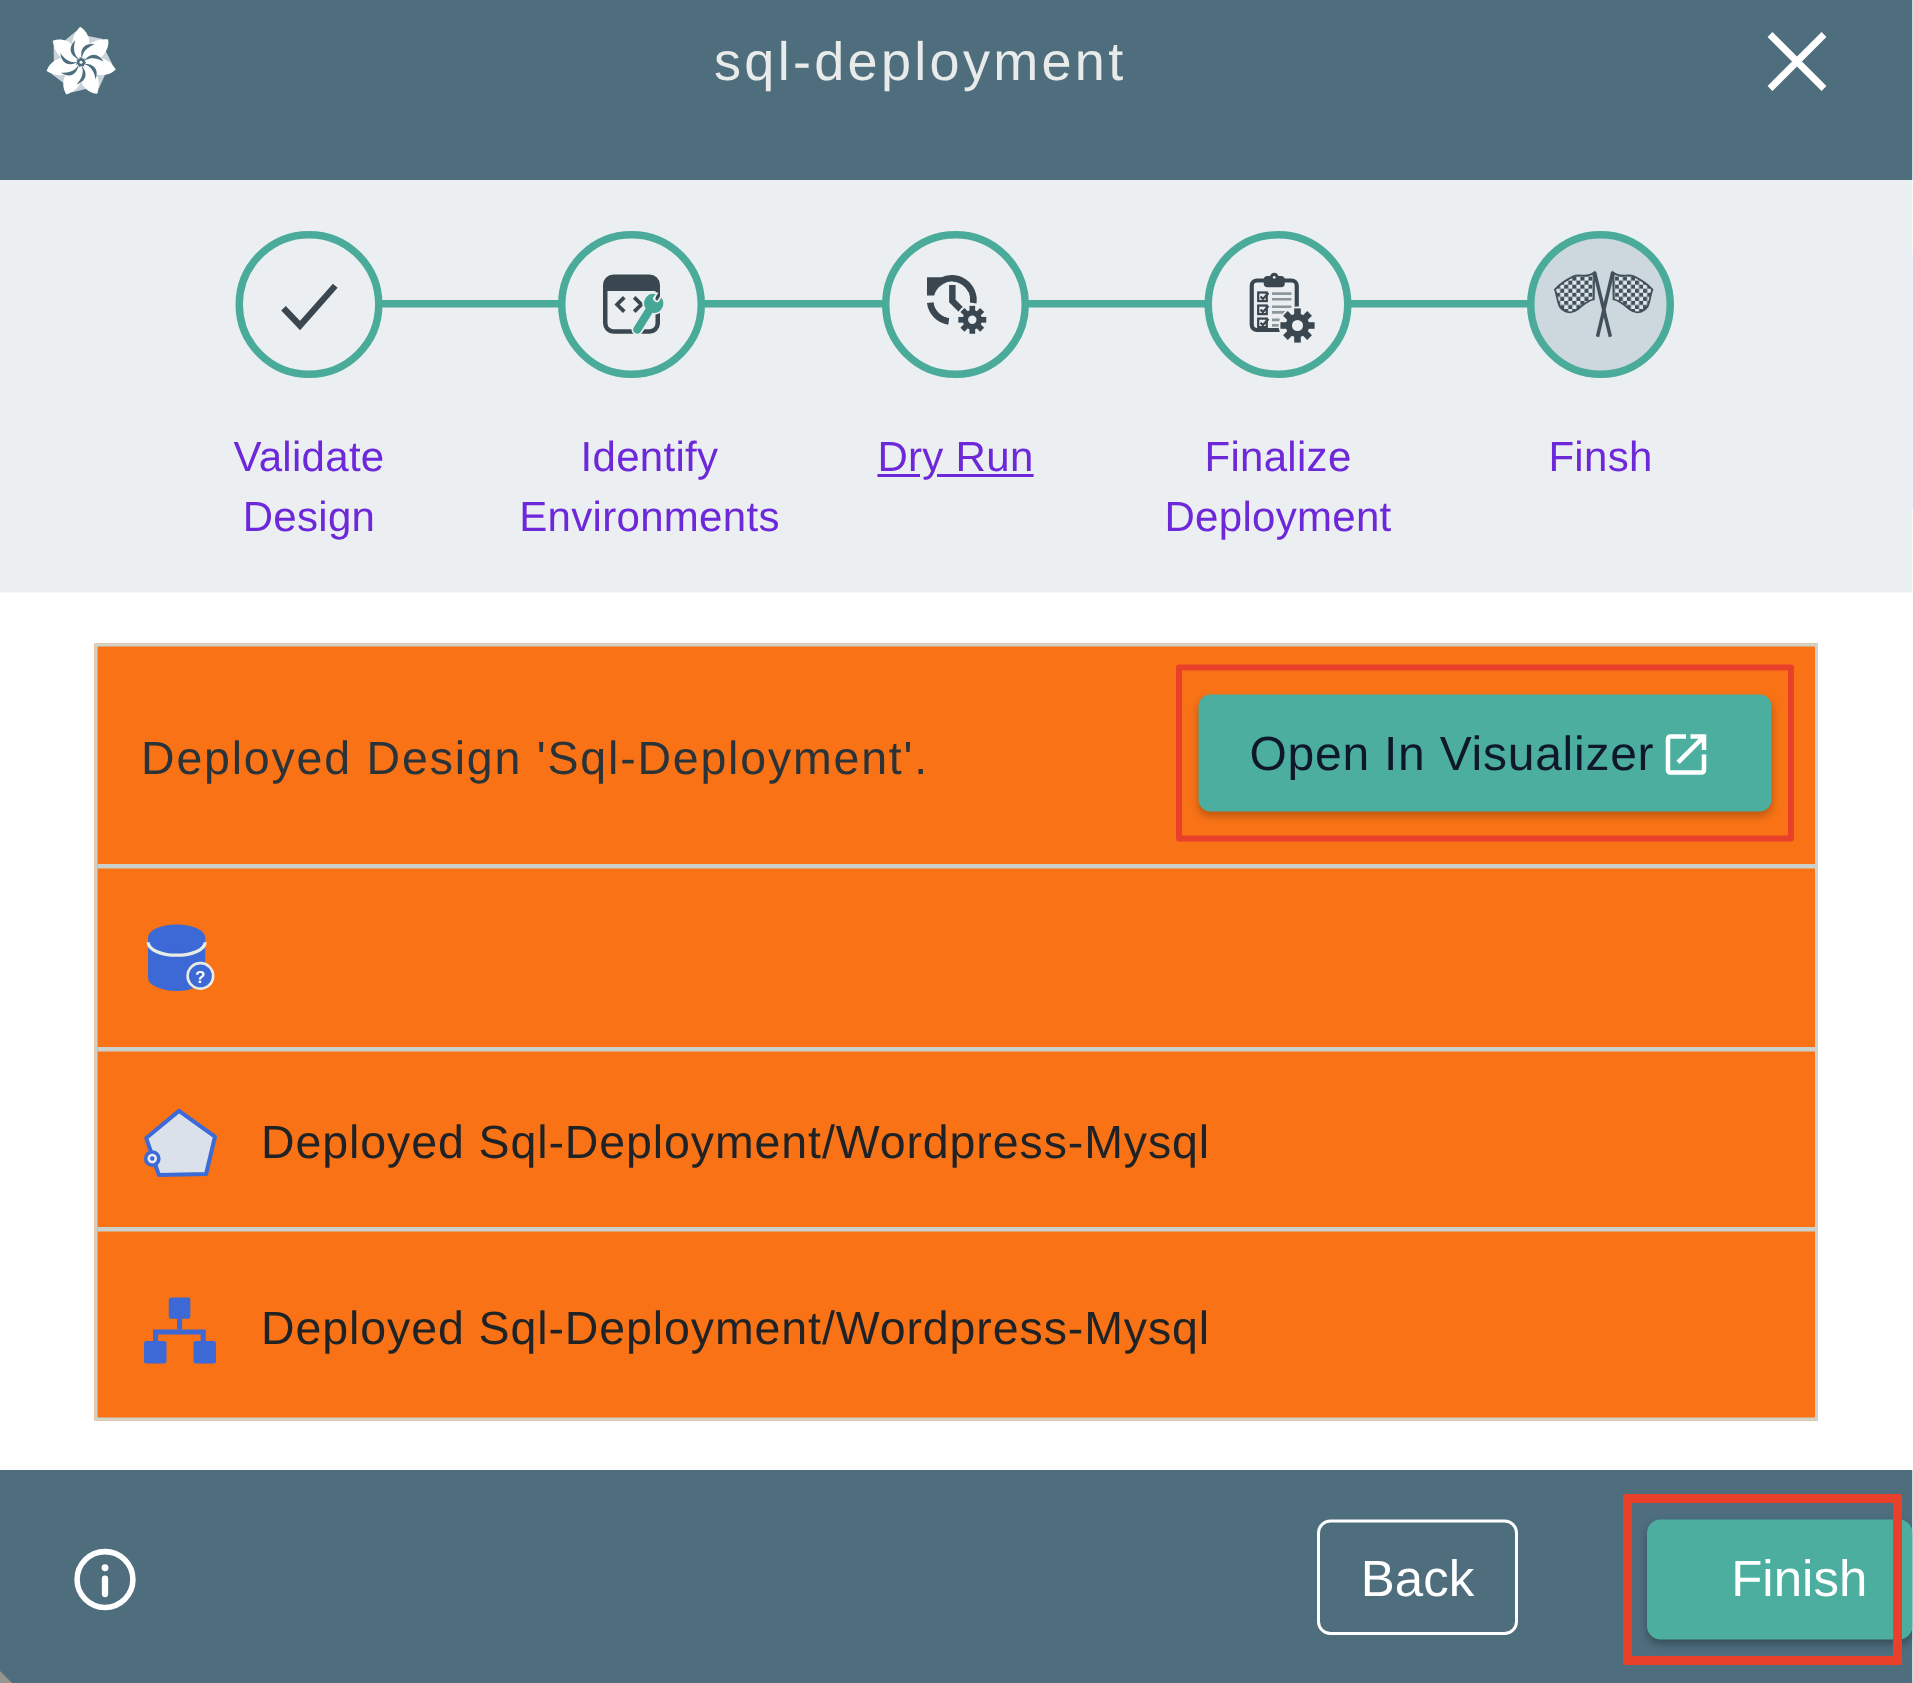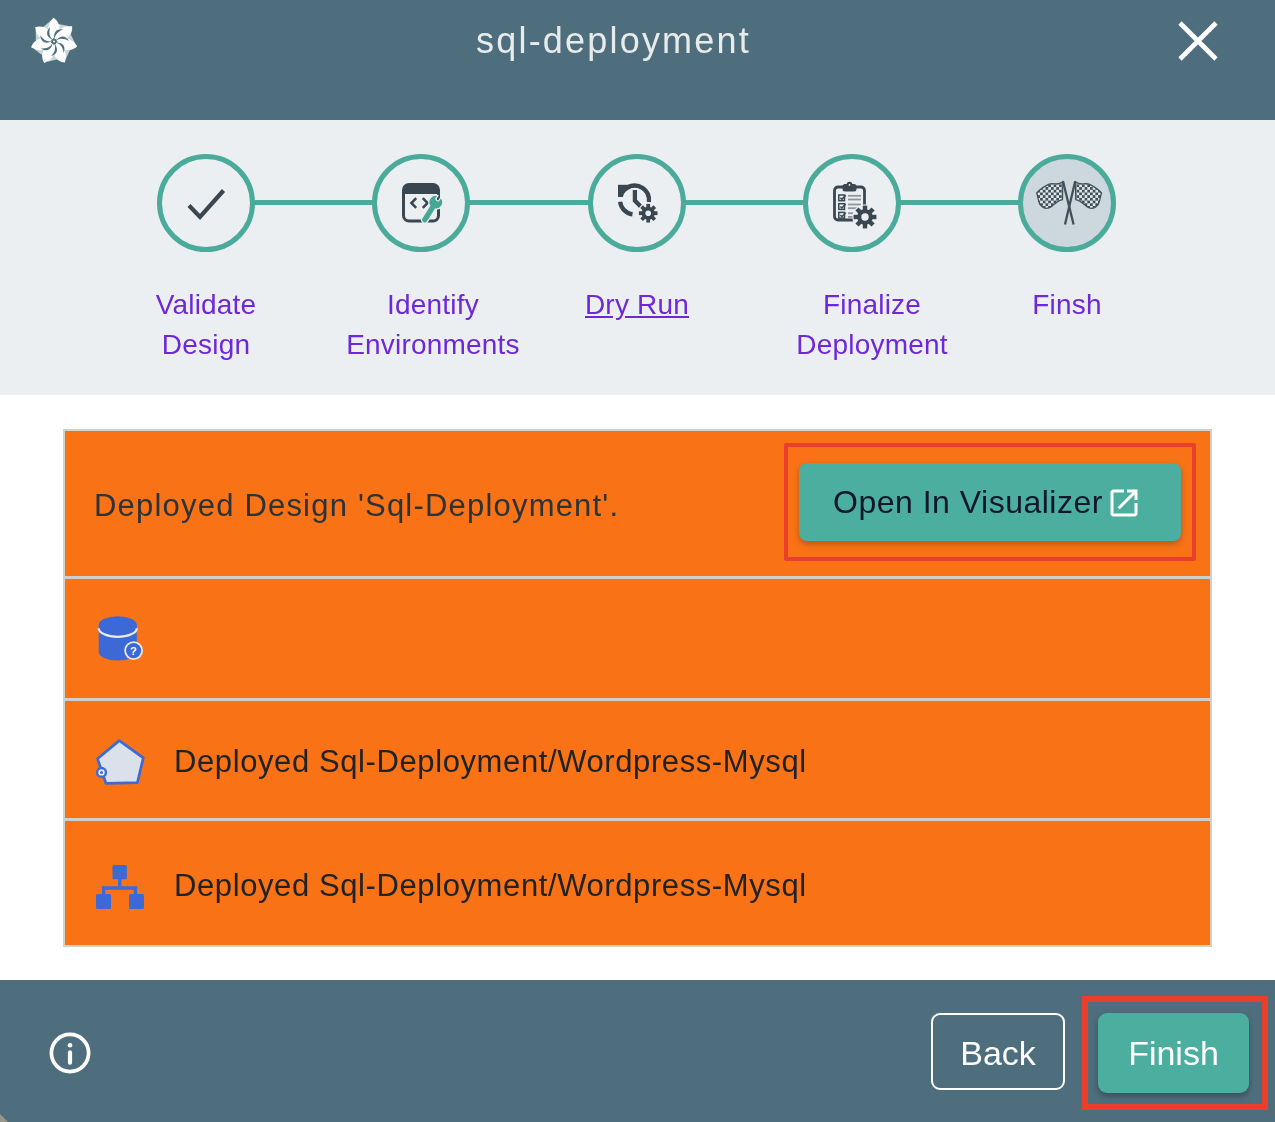--- a/index.html
+++ b/index.html
@@ -17,24 +17,24 @@
   .slabel{top:285px;font-size:28px;line-height:40px;color:#6d28d9;text-align:center;letter-spacing:0.2px;}
   
   #block{left:63px;top:429px;width:1145px;height:514px;background:#f97316;border:2px solid #cfd3ca;}
   .divider{left:0;width:1145px;height:3px;background:#ccd0ca;}
   .rowtext{font-size:31px;color:#202326;}
   
   #ovbtn{left:799px;top:463px;width:382px;height:78px;background:#4cae9f;border-radius:8px;box-shadow:0 3px 6px rgba(0,0,0,0.25);}
   #ovred{left:784px;top:443px;width:412px;height:118px;border:4.5px solid #e8402a;box-sizing:border-box;border-radius:2px;}
   
   #footer{left:0;top:980px;width:1275px;height:142px;background:#4e6e7e;}
-  #backbtn{left:931px;top:1013px;width:134px;height:77px;border:2.5px solid #fff;border-radius:9px;box-sizing:border-box;
+  #backbtn{left:878px;top:1013px;width:134px;height:77px;border:2.5px solid #fff;border-radius:9px;box-sizing:border-box;
            color:#fff;font-size:34px;text-align:center;line-height:77px;}
   #finbtn{left:1098px;top:1013px;width:151px;height:80px;background:#4cae9f;border-radius:9px;
-          color:#fff;font-size:34px;text-align:center;line-height:81px;box-shadow:0 3px 6px rgba(0,0,0,0.3);}
+          color:#fff;font-size:34px;text-align:center;line-height:81px;box-shadow:0 3px 6px rgba(0,0,0,0.3);padding-left:26px;}
   #finred{left:1082px;top:996px;width:186px;height:114px;border:6px solid #e8402a;box-sizing:border-box;}
 </style>
 </head>
 <body>
   <div class="abs" id="header"></div>
   <div class="abs" id="title">sql-deployment</div>
   <svg class="abs" id="logo" style="left:29px;top:15px" width="50" height="51" viewBox="0 0 100 100">
     <g transform="translate(50,52)">
       <path d="M -6 -14 L -30 -22 L -6 -42 L 2 -18 Z" fill="#c9d4da" transform="rotate(0.00)"></path>
       <path d="M -6 -14 L -30 -22 L -6 -42 L 2 -18 Z" fill="#c9d4da" transform="rotate(51.43)"></path>
@@ -68,21 +68,21 @@
   <div class="abs" id="stepper"></div>
   <div class="abs" id="connector"></div>
   <div class="abs circ" style="left:157px;"></div>
   <div class="abs circ" style="left:372px;"></div>
   <div class="abs circ" style="left:588px;"></div>
   <div class="abs circ" style="left:803px;"></div>
   <div class="abs circ done" style="left:1018px;"></div>
   <div class="abs slabel" style="left:126px;width:160px;">Validate Design</div>
   <div class="abs slabel" style="left:343px;width:180px;">Identify Environments</div>
   <div class="abs slabel" style="left:537px;width:200px;text-decoration:underline;">Dry Run</div>
-  <div class="abs slabel" style="left:782px;width:180px;">Finalize Deployment</div>
+  <div class="abs slabel" style="left:762px;width:180px;">Finalize Deployment</div>
   <div class="abs slabel" style="left:967px;width:200px;">Finsh</div>
 
   <svg class="abs" id="ic-check" style="left:158px;top:155px" width="96" height="96" viewBox="0 0 96 96">
     <path d="M31 50.5 L42 62 L65.5 35.5" stroke="#3a4750" stroke-width="4.2" fill="none"></path>
   </svg>
 
   <svg class="abs" style="left:401px;top:181px" width="46" height="46" viewBox="0 0 46 46">
     <rect x="2.5" y="3.5" width="35" height="36.5" rx="5.5" fill="none" stroke="#3a4750" stroke-width="3"></rect>
     <path d="M2.5 13 v-4 a5.5 5.5 0 0 1 5.5 -5.5 h24 a5.5 5.5 0 0 1 5.5 5.5 v4 Z" fill="#3a4750"></path>
     <path d="M15.2 17.2 L10.4 22 L15.2 26.8" fill="none" stroke="#3a4750" stroke-width="2.5"></path>

